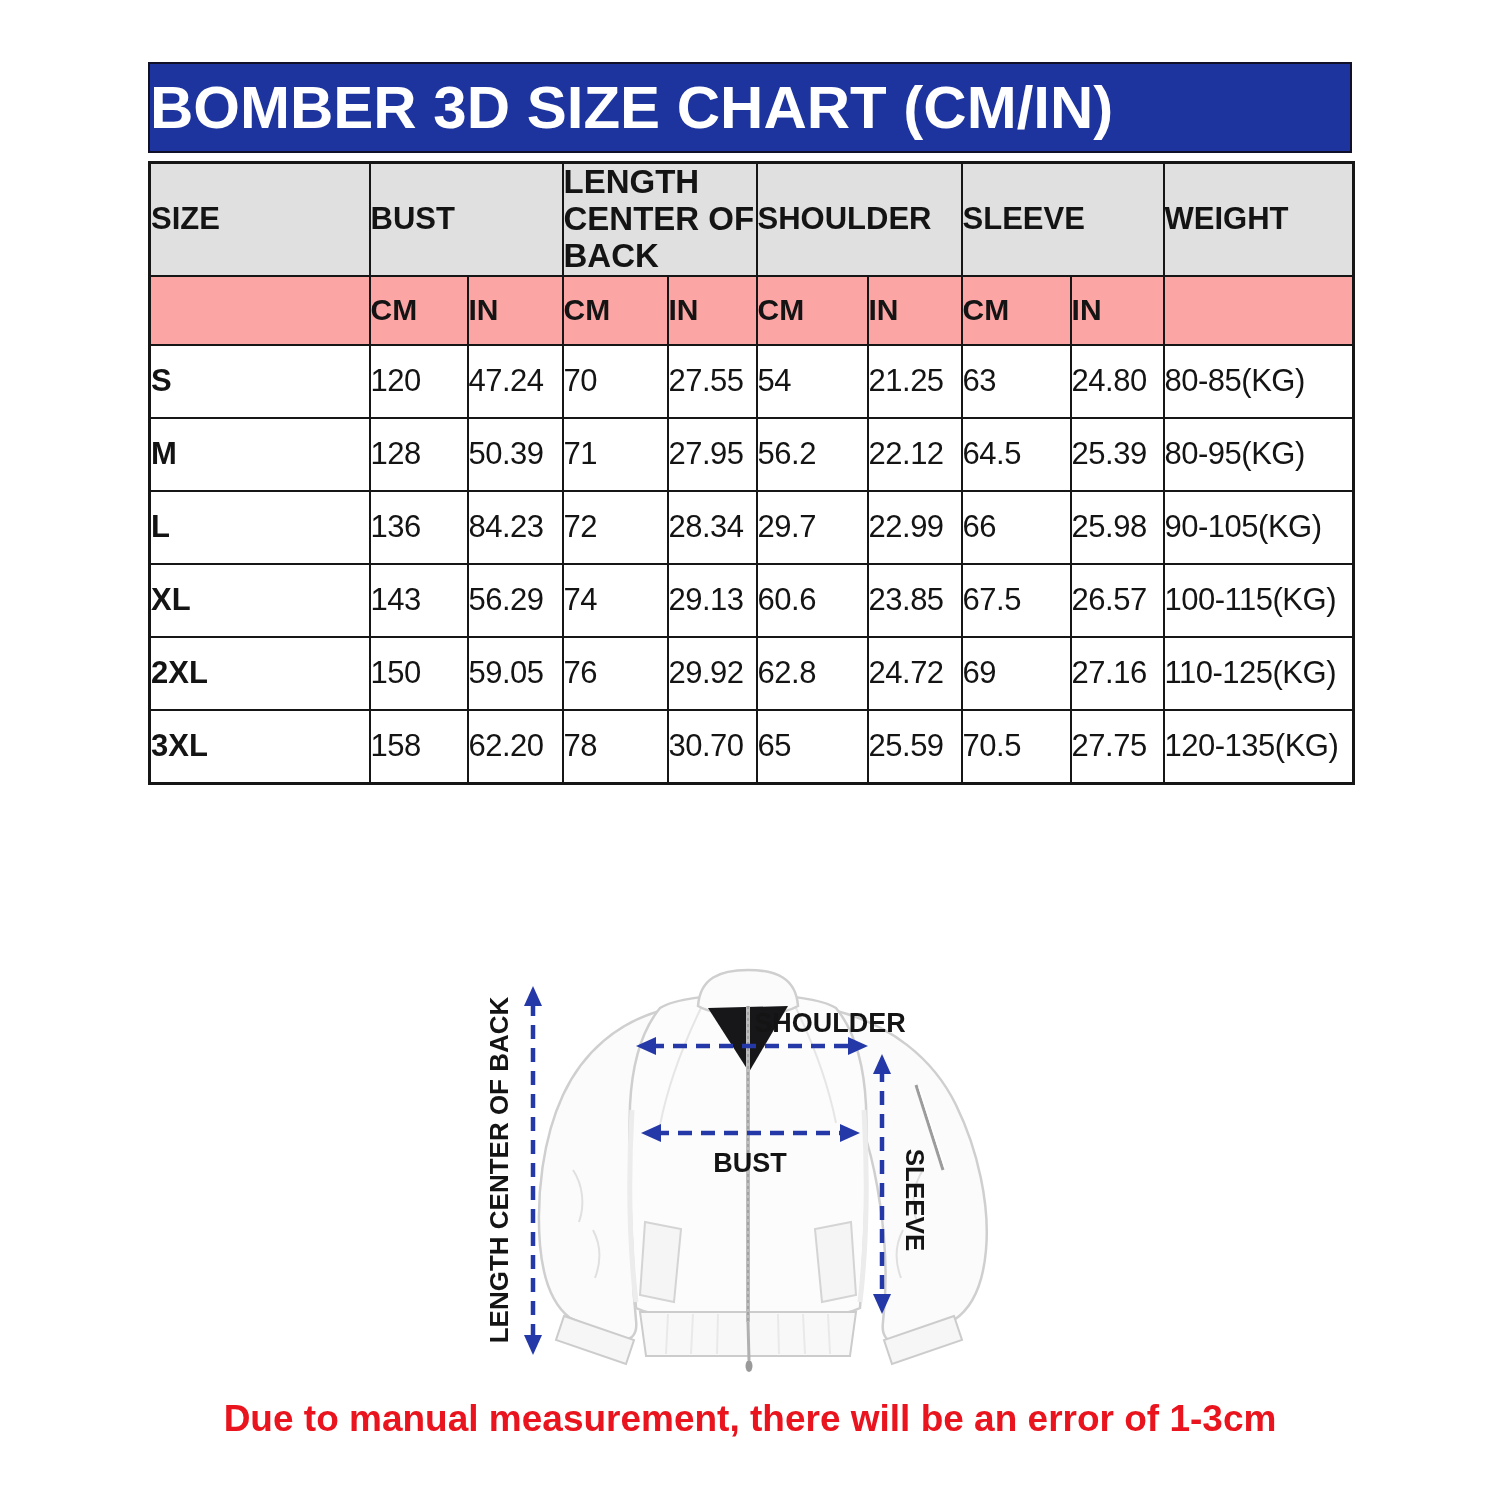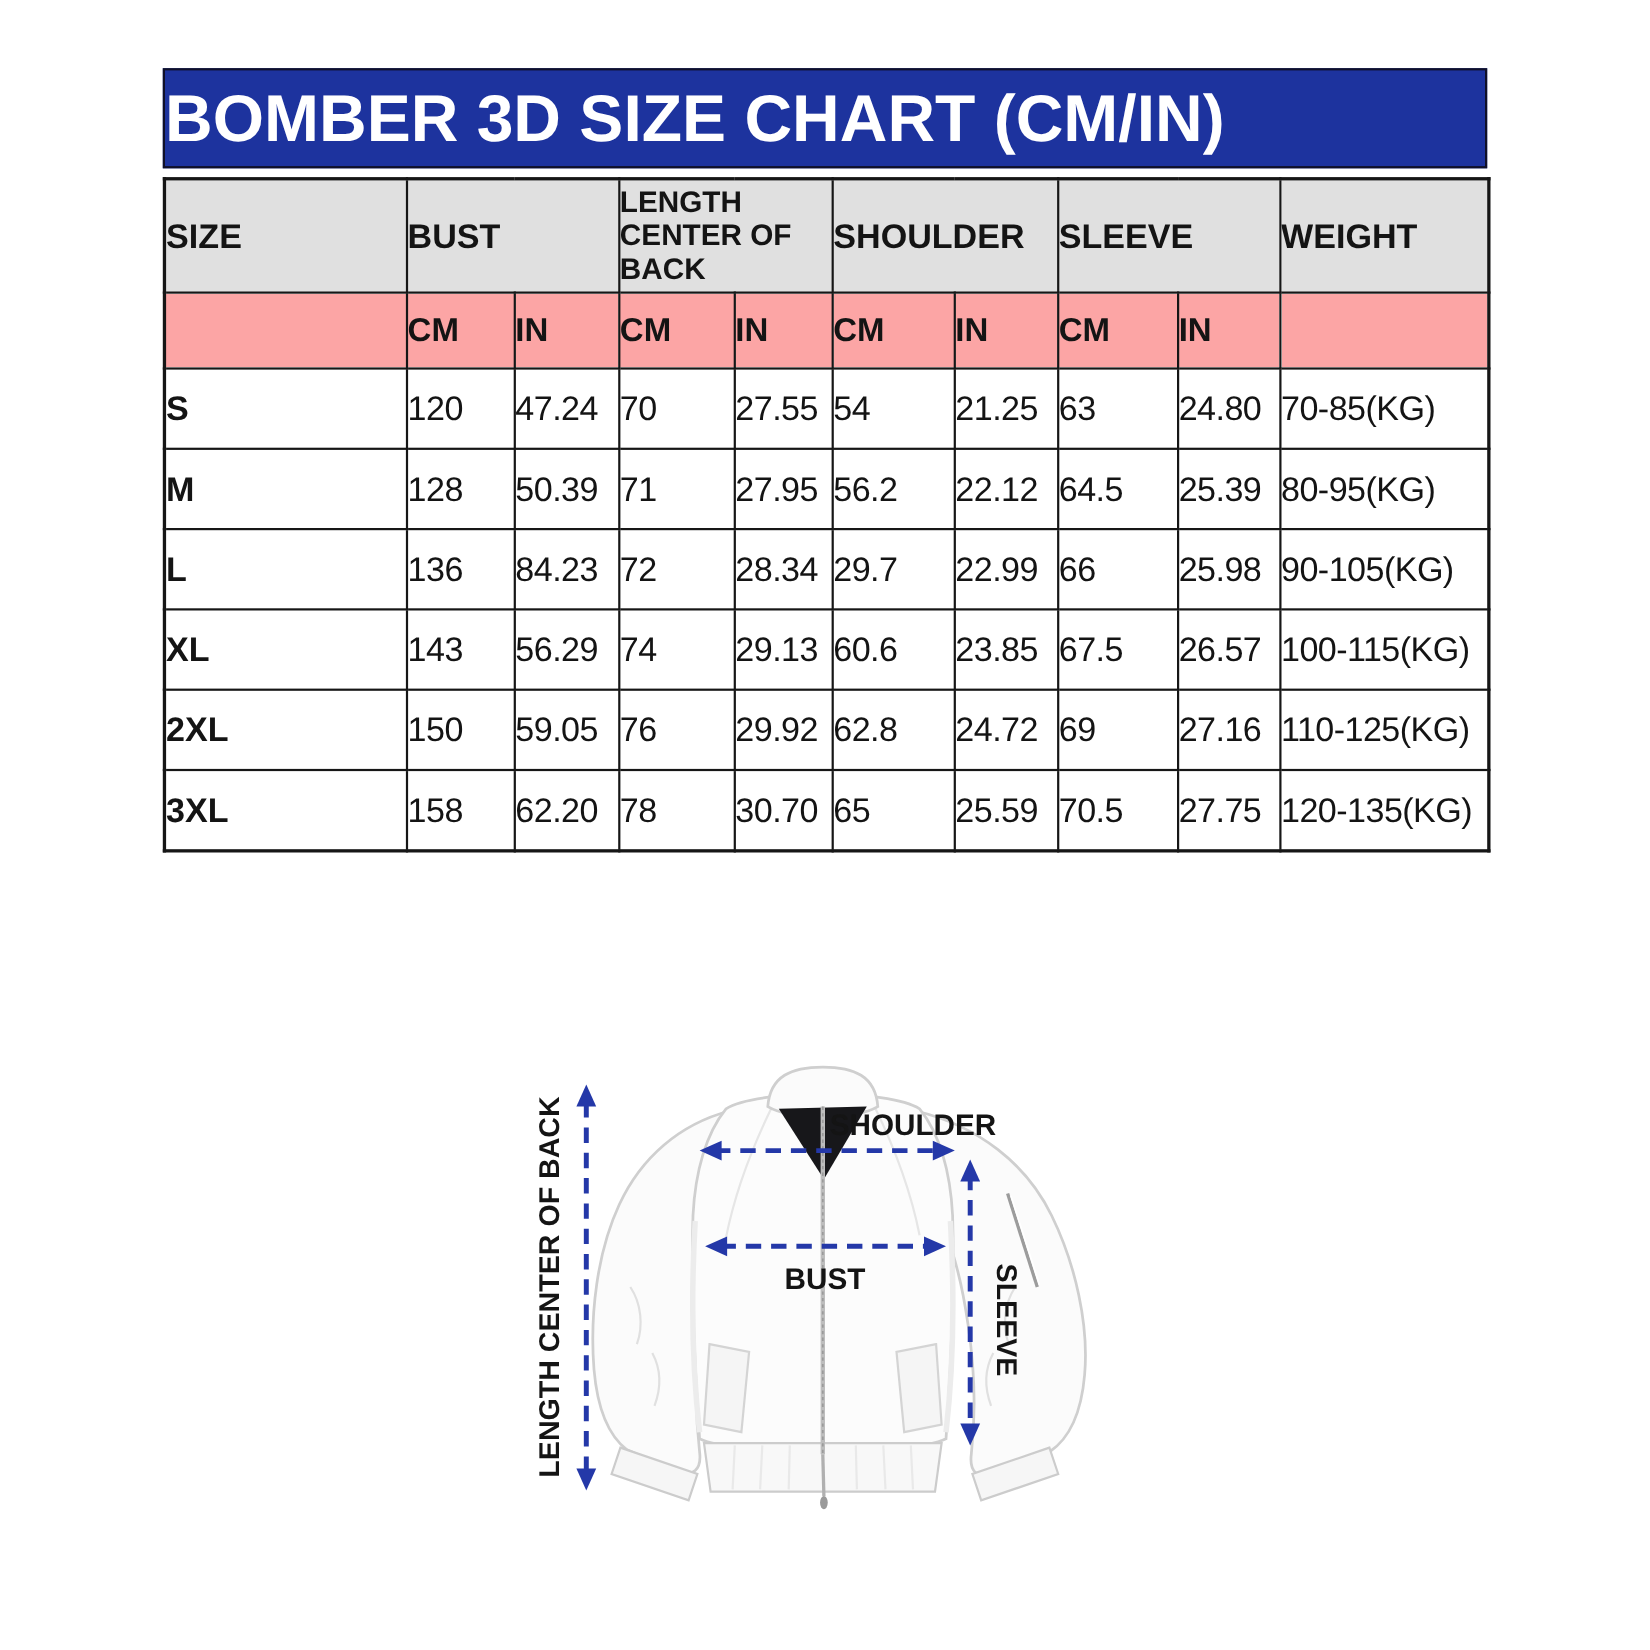--- a/index.html
+++ b/index.html
@@ -11,21 +11,21 @@
           background:#1d339e;border:2px solid #101028;box-sizing:border-box;
           display:flex;align-items:center;justify-content:flex-start;}
   .banner-text{color:#ffffff;font-weight:bold;font-size:60px;letter-spacing:0;white-space:nowrap;}
 
   
   .size-table{position:absolute;left:148px;top:161px;width:1204px;
               border-collapse:collapse;table-layout:fixed;text-align:left;
               border:3px solid #161616;}
   .size-table th,.size-table td{border:2px solid #161616;padding:0;overflow:hidden;vertical-align:middle;}
   .hdr th{background:#e0e0e0;height:101px;font-size:31px;font-weight:bold;}
-  th.length-h{font-size:27px;line-height:1.12;white-space:pre-line;}
+  th.length-h{font-size:33px;line-height:1.12;white-space:pre-line;}
   .units td{height:67px;font-size:30px;font-weight:bold;background:#fca5a5;}
   tbody td{height:71px;font-size:31px;font-weight:normal;letter-spacing:-0.5px;background:#ffffff;border-top-width:3px;}
   tbody td.size-col{font-weight:bold;letter-spacing:0;}
 
   
   .diagram{position:absolute;left:398px;top:950px;width:700px;height:430px;}
   .diagram text{font-family:"Liberation Sans",sans-serif;font-weight:bold;fill:#141414;}
 
   
   .note{position:absolute;left:0;top:1398px;width:100%;text-align:center;
@@ -80,21 +80,21 @@
         <tr>
           <td class="size-col">S</td>
           <td>120</td>
           <td>47.24</td>
           <td>70</td>
           <td>27.55</td>
           <td>54</td>
           <td>21.25</td>
           <td>63</td>
           <td>24.80</td>
-          <td>70-85(KG)</td>
+          <td>80-85(KG)</td>
         </tr>
         <tr>
           <td class="size-col">M</td>
           <td>128</td>
           <td>50.39</td>
           <td>71</td>
           <td>27.95</td>
           <td>56.2</td>
           <td>22.12</td>
           <td>64.5</td>
@@ -212,14 +212,15 @@
       <polygon points="484,104 475,124 493,124" stroke="none"></polygon>
       <polygon points="484,364 475,344 493,344" stroke="none"></polygon>
     </g>
 
     <text x="432" y="82" text-anchor="middle" font-size="27">SHOULDER</text>
     <text x="352" y="222" text-anchor="middle" font-size="27">BUST</text>
     <text x="508" y="250" text-anchor="middle" font-size="26" transform="rotate(90 508 250)">SLEEVE</text>
     <text x="110" y="220" text-anchor="middle" font-size="26" transform="rotate(-90 110 220)">LENGTH CENTER OF BACK</text>
   </svg>
 
+  <div class="note">Due to manual measurement, there will be an error of 1-3cm</div>
 
 </div>
 
 </body></html>

